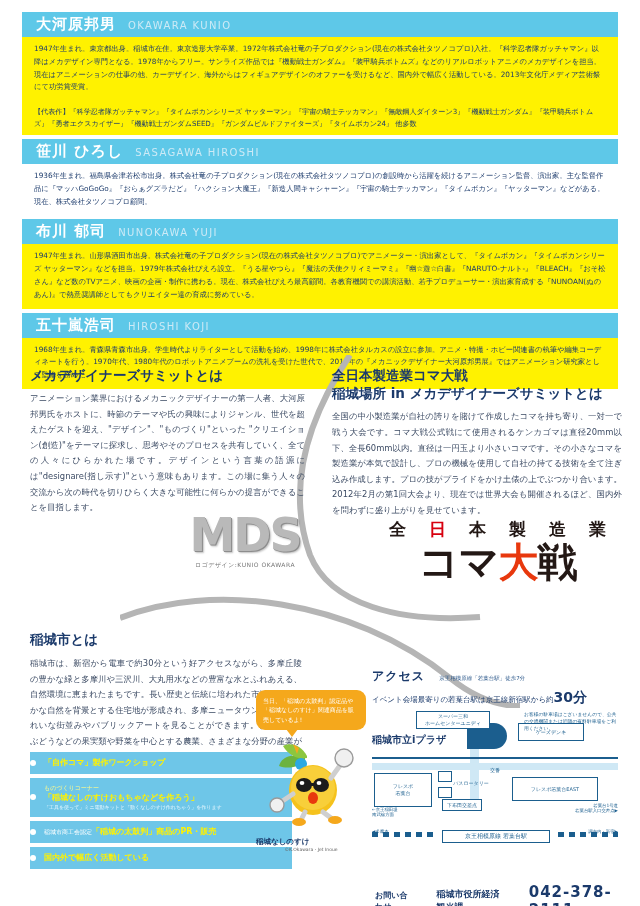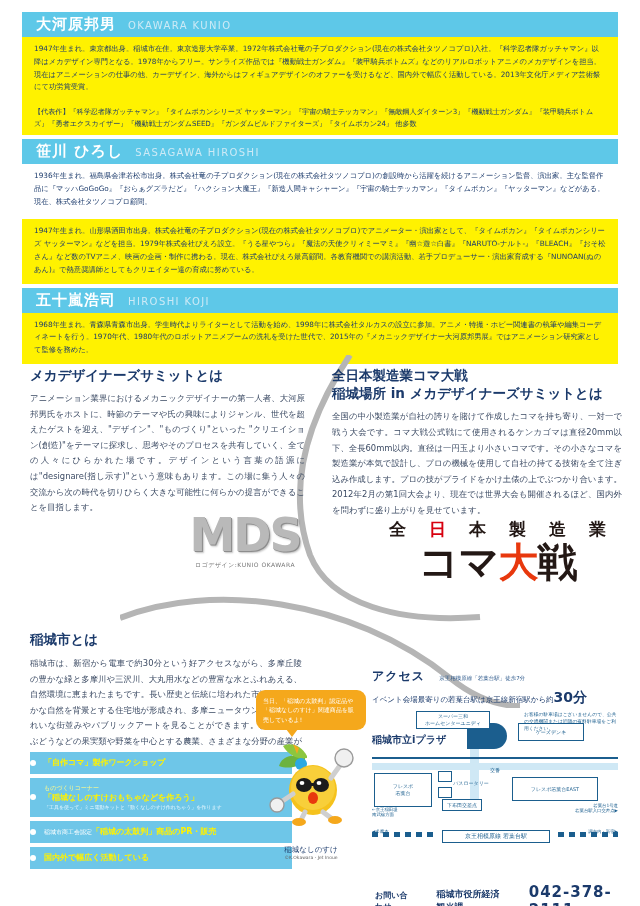--- a/index.html
+++ b/index.html
@@ -86,21 +86,21 @@
     background:#f5a81c; color:#ffffff; border-radius:9px;
     padding:6px 7px; font-size:6px; line-height:1.55; position:relative;
     text-align:left;
   }
   .bubble:after{
     content:""; position:absolute; left:30px; bottom:-7px;
     border-left:6px solid transparent; border-right:6px solid transparent;
     border-top:8px solid #f5a81c;
   }
   .mascot-art{ width:100px; height:88px; margin:8px auto 0; display:block; }
-  .mascot-cap{ text-align:center; font-size:7.5px; font-weight:normal; color:#1b3a6b; margin-top:19px; }
+  .mascot-cap{ text-align:left; font-size:7.5px; font-weight:bold; color:#1b3a6b; margin-top:11px; }
   .mascot-copy{ text-align:center; font-size:4.5px; color:#666; }
 
   
   .access{ position:absolute; left:372px; top:668px; width:246px; }
   .acc-head{ display:flex; align-items:baseline; gap:14px; }
   .acc-title{ font-size:12px; font-weight:bold; color:#1b3a6b; letter-spacing:1px; }
   .acc-sub{ font-size:5.5px; color:#2e5a8c; }
   .acc-line{ font-size:7.5px; color:#1b3a6b; margin-top:4px; }
   .acc-line .big{ font-size:14px; font-weight:bold; }
   .map{ position:relative; width:246px; height:108px; margin-top:4px; }
@@ -157,20 +157,24 @@
       <div class="p-head">
         <span class="p-name">笹川 ひろし</span>
         <span class="p-romaji">SASAGAWA HIROSHI</span>
       </div>
       <div class="p-body white">
         <div class="p-text">1936年生まれ。福島県会津若松市出身。株式会社竜の子プロダクション(現在の株式会社タツノコプロ)の創設時から活躍を続けるアニメーション監督、演出家。主な監督作品に『マッハGoGoGo』『おらぁグズラだど』『ハクション大魔王』『新造人間キャシャーン』『宇宙の騎士テッカマン』『タイムボカン』『ヤッターマン』などがある。現在、株式会社タツノコプロ顧問。</div>
       </div>
     </div>
 
     <div class="profile">
+      <div class="p-head">
+        <span class="p-name">布川 郁司</span>
+        <span class="p-romaji">NUNOKAWA YUJI</span>
+      </div>
       <div class="p-body yellow">
         <div class="p-text">1947年生まれ。山形県酒田市出身。株式会社竜の子プロダクション(現在の株式会社タツノコプロ)でアニメーター・演出家として、『タイムボカン』『タイムボカンシリーズ ヤッターマン』などを担当。1979年株式会社ぴえろ設立。『うる星やつら』『魔法の天使クリィミーマミ』『幽☆遊☆白書』『NARUTO-ナルト-』『BLEACH』『おそ松さん』など数のTVアニメ、映画の企画・制作に携わる。現在、株式会社ぴえろ最高顧問。各教育機関での講演活動、若手プロデューサー・演出家育成する『NUNOAN(ぬのあん)』で熱意奨講師としてもクリエイター達の育成に努めている。</div>
       </div>
     </div>
 
     <div class="profile">
       <div class="p-head">
         <span class="p-name">五十嵐浩司</span>
         <span class="p-romaji">HIROSHI KOJI</span>
       </div>

